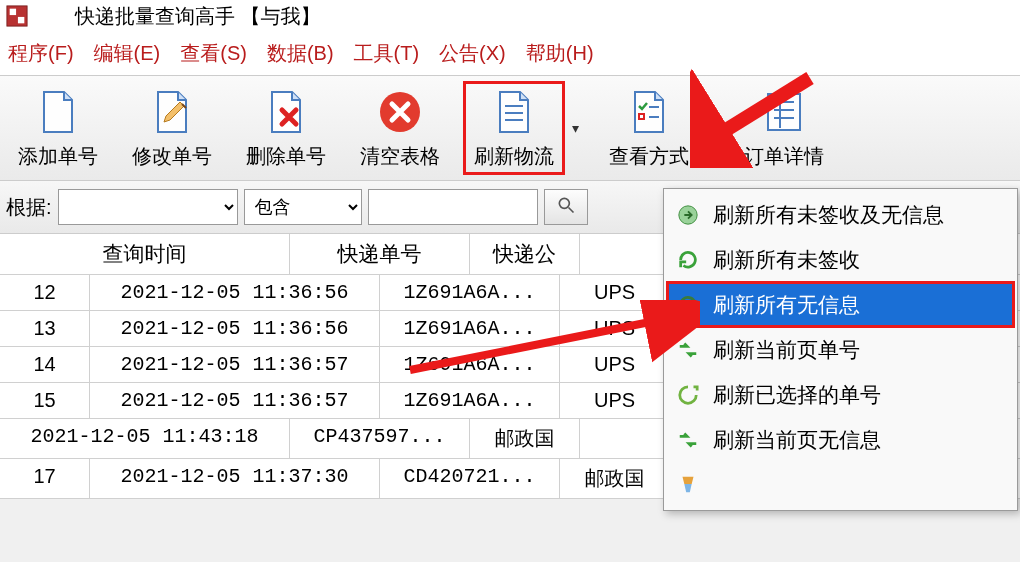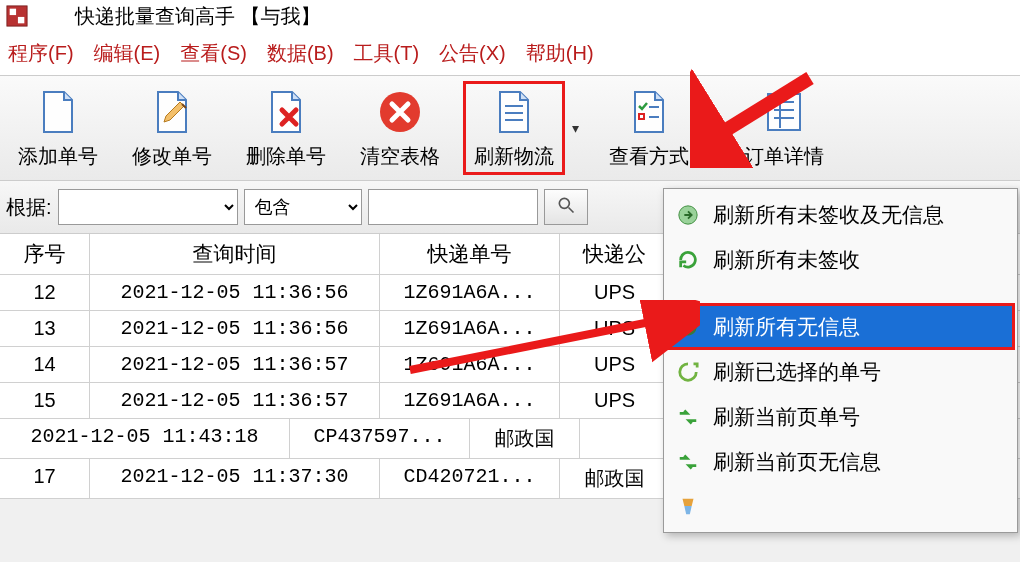--- a/index.html
+++ b/index.html
@@ -160,21 +160,20 @@
       align-items: center;
       justify-content: center;
     }
     .cm-item.selected {
       background: #1a6fd6;
       color: #fff;
     }
     .cm-item.hl-box {
       outline: 3px solid #ea1a1a;
       outline-offset: -2px;
-      margin-top: 22px;
     }
     .arrow {
       position: absolute;
       pointer-events: none;
       z-index: 60;
     }
   </style>
 </head>
 <body>
 
@@ -294,21 +293,20 @@
       <svg viewBox="0 0 24 24" width="20" height="20">
         <circle cx="10" cy="10" r="6" fill="none" stroke="#555" stroke-width="2"></circle>
         <line x1="15" y1="15" x2="21" y2="21" stroke="#555" stroke-width="2"></line>
       </svg>
     </span>
   </div>
 </div>
 
 <div class="table">
   <div class="row header">
-    <div class="cell c-seq">序号</div>
     <div class="cell c-time">查询时间</div>
     <div class="cell c-track">快递单号</div>
     <div class="cell c-carrier">快递公</div>
   </div>
   <div id="tbody">
       <div class="row">
         <div class="cell c-seq">12</div>
         <div class="cell c-time">2021-12-05 11:36:56</div>
         <div class="cell c-track">1Z691A6A...</div>
         <div class="cell c-carrier">UPS</div>
@@ -370,33 +368,33 @@
           <svg viewBox="0 0 24 24" width="22" height="22">
             <path d="M4 12a8 8 0 1 1 3 6" fill="none" stroke="#3a7a3a" stroke-width="3"></path>
             <path d="M4 20v-6h6" fill="none" stroke="#3a7a3a" stroke-width="3"></path>
           </svg>
         </span>
         <span>刷新所有无信息</span>
       </div>
       <div class="cm-item">
         <span class="cm-icon">
           <svg viewBox="0 0 24 24" width="22" height="22">
+            <path d="M3 8h8l-3-3M21 16h-8l3 3" stroke="#3aa23a" stroke-width="3" fill="none"></path>
+          </svg>
+        </span>
+        <span>刷新当前页单号</span>
+      </div>
+      <div class="cm-item">
+        <span class="cm-icon">
+          <svg viewBox="0 0 24 24" width="22" height="22">
             <path d="M12 3a9 9 0 1 0 9 9" fill="none" stroke="#71b341" stroke-width="3"></path>
             <path d="M18 3h4v4" fill="none" stroke="#71b341" stroke-width="3"></path>
           </svg>
         </span>
         <span>刷新已选择的单号</span>
-      </div>
-      <div class="cm-item">
-        <span class="cm-icon">
-          <svg viewBox="0 0 24 24" width="22" height="22">
-            <path d="M3 8h8l-3-3M21 16h-8l3 3" stroke="#3aa23a" stroke-width="3" fill="none"></path>
-          </svg>
-        </span>
-        <span>刷新当前页单号</span>
       </div>
       <div class="cm-item">
         <span class="cm-icon">
           <svg viewBox="0 0 24 24" width="22" height="22">
             <path d="M3 8h8l-3-3M21 16h-8l3 3" stroke="#3aa23a" stroke-width="3" fill="none"></path>
           </svg>
         </span>
         <span>刷新当前页无信息</span>
       </div>
       <div class="cm-item">

